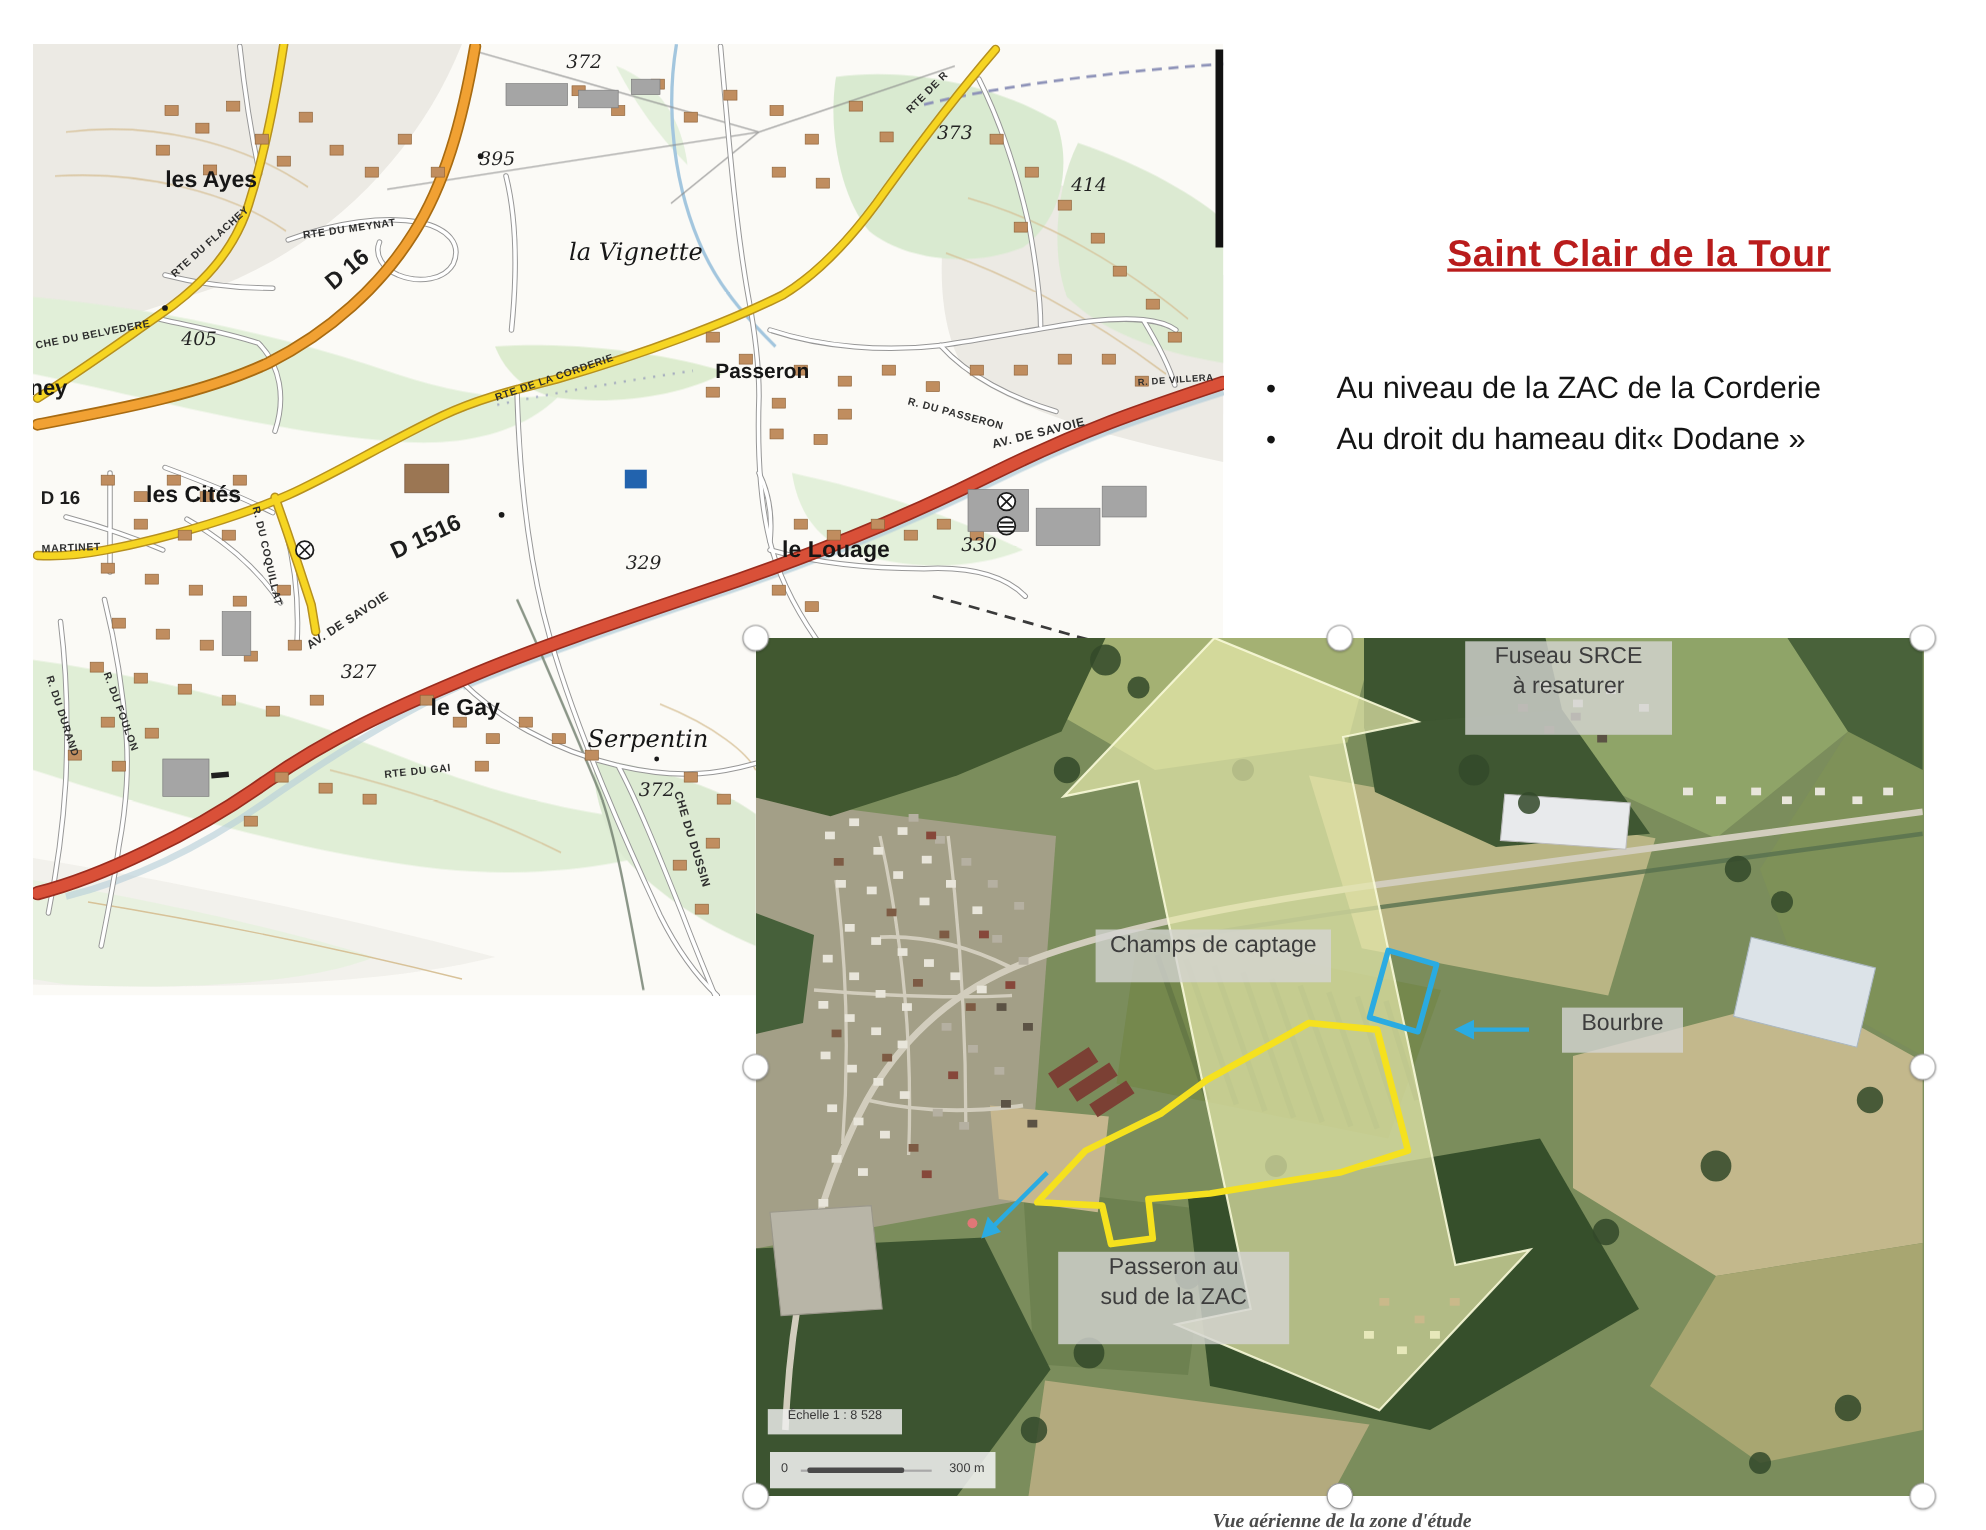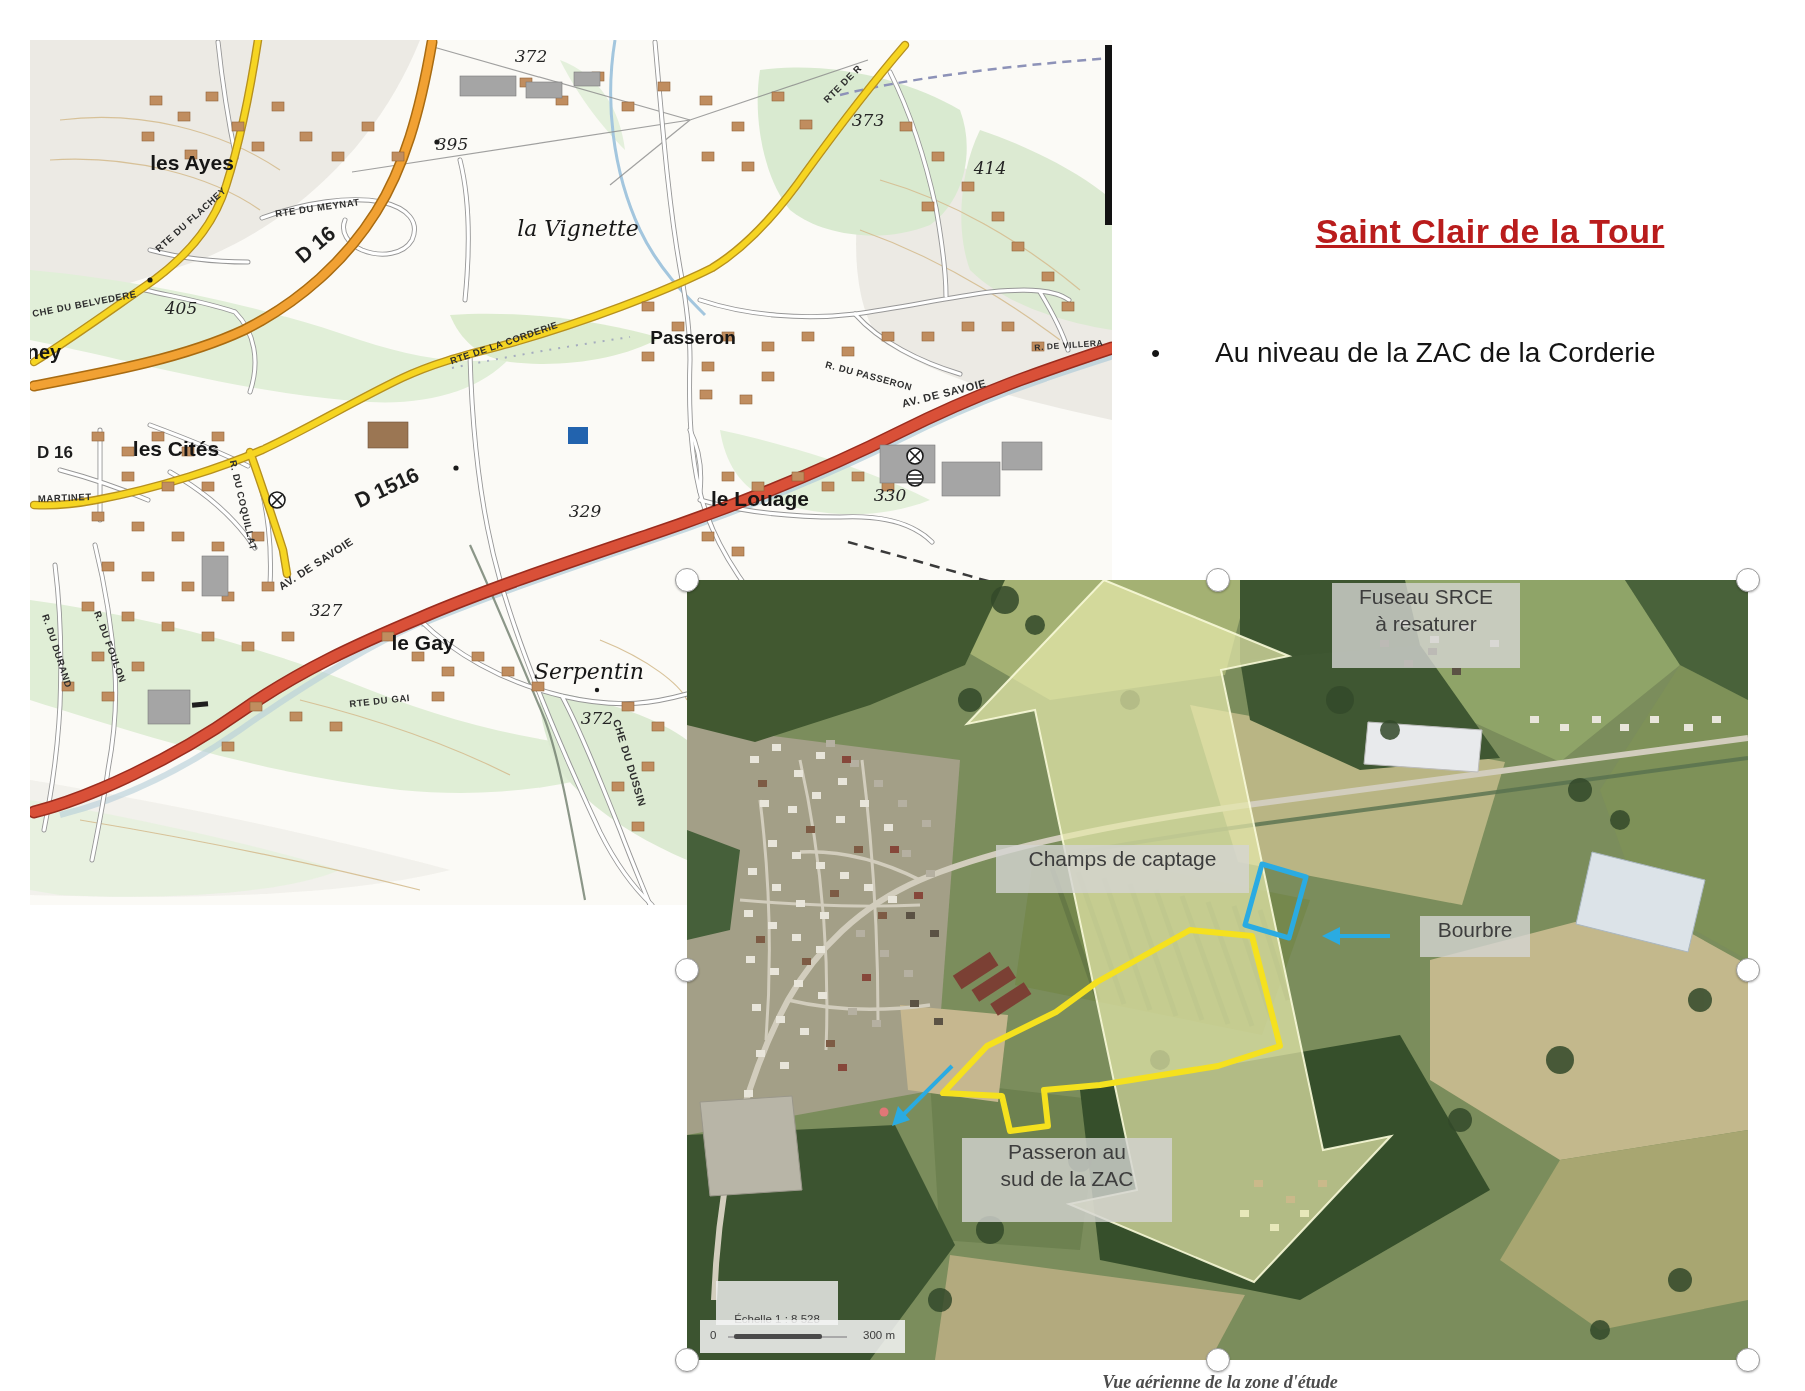--- a/index.html
+++ b/index.html
@@ -30,22 +30,22 @@
   .doc-title{position:absolute;left:1180px;top:212px;width:620px;text-align:center;
              font-size:34px;font-weight:bold;text-decoration:underline;color:#b91c1c;letter-spacing:.5px}
   .bullets{position:absolute;left:1121px;top:314px;width:660px;list-style:none;margin:16px;padding:0}
   .bullets li{position:relative;padding-left:78px;font-size:28px;color:#141414;line-height:46px;white-space:nowrap}
   .bullets li::before{content:"\2022";position:absolute;left:14px;top:0;font-size:26px}
 
   
   .anno{position:absolute;background:rgba(213,213,210,.8);color:#3d3d3d;
         display:flex;flex-direction:column;justify-content:flex-start;align-items:center;
         font-size:21px;line-height:27px;text-align:center}
-  .scalebox{position:absolute;left:716px;top:1281px;width:122px;height:44px;background:rgba(240,240,240,.82);
-            color:#3a3a3a;font-size:11.5px;display:flex;align-items:flex-end;justify-content:center}
+  .scalebox{position:absolute;left:698px;top:1281px;width:122px;height:23px;background:rgba(240,240,240,.82);
+            color:#3a3a3a;font-size:11.5px;display:flex;align-items:flex-start;justify-content:center}
   .scalebar{position:absolute;left:700px;top:1320px;width:205px;height:33px;background:rgba(246,246,246,.85);
             color:#3a3a3a;font-size:11.5px}
   .scalebar .z{position:absolute;left:10px;top:9px}
   .scalebar .m{position:absolute;right:10px;top:9px}
   .scalebar .line{position:absolute;left:28px;right:58px;top:16px;height:2px;background:#a9a9a9}
   .scalebar .seg{position:absolute;left:34px;top:14px;width:88px;height:5px;background:#4a4a4a;border-radius:2px}
 
   .handle{position:absolute;width:22px;height:22px;border-radius:50%;background:#fff;
           border:1.5px solid #9a9a9a;box-shadow:0 1px 2px rgba(0,0,0,.25);transform:translate(-50%,-50%)}
 
@@ -354,20 +354,21 @@
       <text class="road-label" x="380" y="704" transform="rotate(-6 380 704)">RTE DU GAI</text>
       <text class="road-label" x="626" y="764" style="font-size:10.5px" transform="rotate(73 626 764)">CHE DU DUSSIN</text>
       <text class="road-label" x="107" y="648" transform="rotate(70 107 648)">R. DU FOULON</text>
       <text class="road-label" x="54" y="652" transform="rotate(72 54 652)">R. DU DURAND</text>
     </g>
   </svg>
 
   <div class="doc-title">Saint Clair de la Tour</div>
   <ul class="bullets">
     <li><span>Au niveau de la ZAC de la Corderie</span></li>
+    <li><span>Au droit du hameau dit« Dodane »</span></li>
   </ul>
 
   <svg style="left:687px;top:580px" width="1061" height="780" viewBox="687 580 1061 780" xmlns="http://www.w3.org/2000/svg" xmlns:xlink="http://www.w3.org/1999/xlink">
     <defs>
         <rect id="ab" width="9" height="7"></rect>
       </defs>
 
     <rect x="687" y="580" width="1061" height="780" fill="#7b8d5c"></rect>
 
     <g stroke-linejoin="round">
@@ -553,21 +554,21 @@
       <line x1="952" y1="1066" x2="902" y2="1116" stroke-width="4"></line>
       <polygon points="892,1126 910,1120 898,1106" stroke="none"></polygon>
     </g>
     <circle cx="884" cy="1112" r="4.5" fill="#e07777"></circle>
   </svg>
 
   <div class="anno" style="left:1332px;top:583px;width:188px;height:85px">
     <div>Fuseau SRCE</div>
     <div>à resaturer</div>
   </div>
-  <div class="anno" style="left:996px;top:845px;width:253px;height:48px">
+  <div class="anno" style="left:996px;top:845px;width:214px;height:48px">
     <div>Champs de captage</div>
   </div>
   <div class="anno" style="left:1420px;top:916px;width:110px;height:41px">
     <div>Bourbre</div>
   </div>
   <div class="anno" style="left:962px;top:1138px;width:210px;height:84px">
     <div>Passeron au</div>
     <div>sud de la ZAC</div>
   </div>
 

